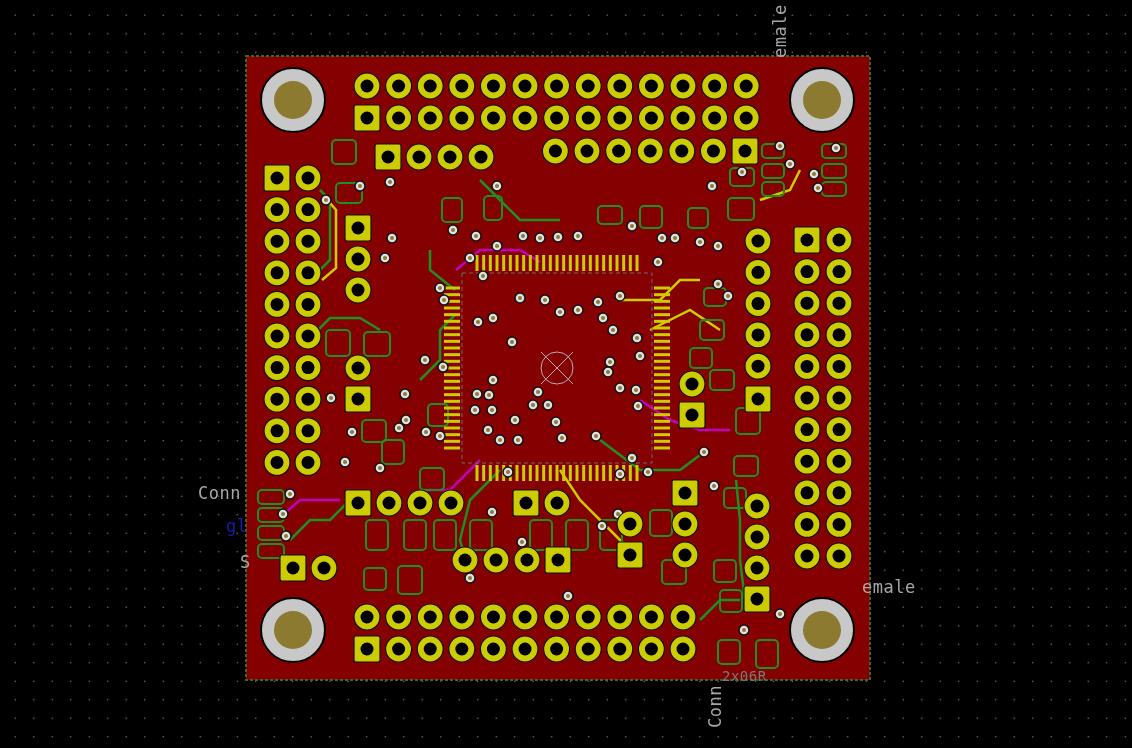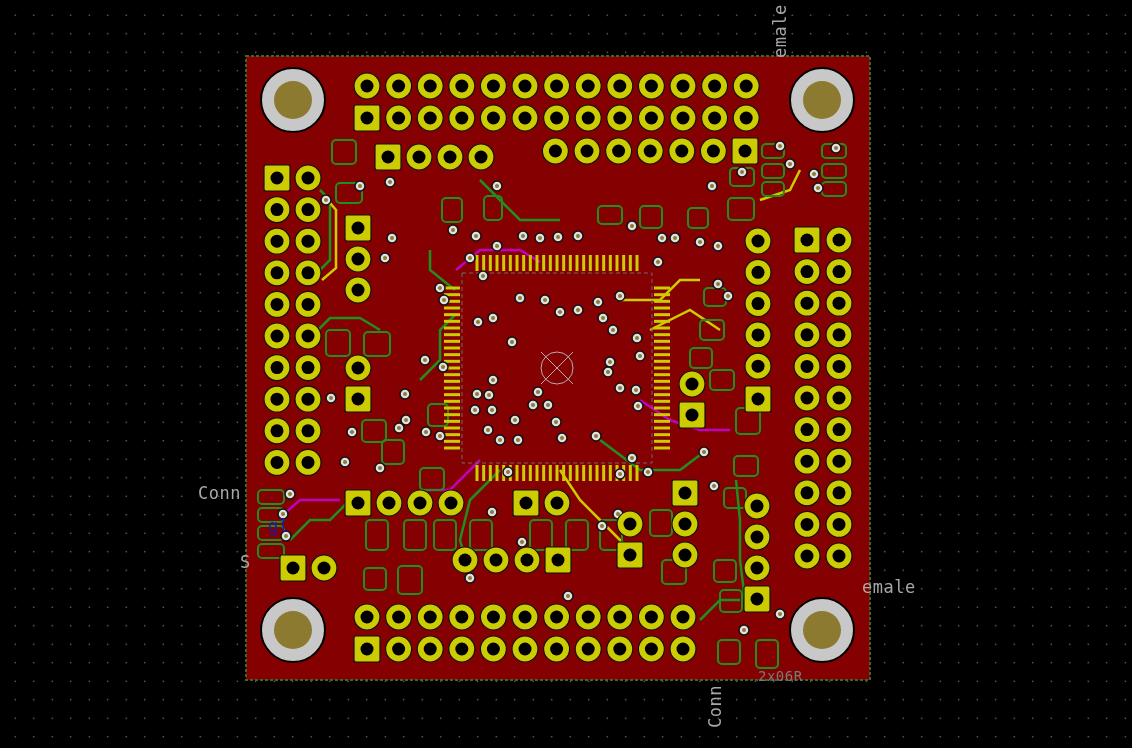--- a/index.html
+++ b/index.html
@@ -3,21 +3,21 @@
 <meta charset="utf-8">
 <style>
   html,body{margin:0;padding:0;background:#000;}
   body{width:1132px;height:748px;overflow:hidden;position:relative;font-family:"DejaVu Sans",sans-serif;}
   #canvas{position:absolute;left:0;top:0;width:1132px;height:748px;
     background-color:#000;
     background-image:radial-gradient(circle,#8a8a8a 0.8px,transparent 1px);
     background-size:18.5px 18.5px;background-position:6px 6px;}
   svg{position:absolute;left:0;top:0;}
   .lbl{position:absolute;color:#a8a8a8;font-size:17px;white-space:nowrap;letter-spacing:0.5px;font-family:"DejaVu Sans Mono",monospace;}
-  .lbl.blue{color:#1a1aa8;margin-left:42px;}
+  .lbl.blue{color:#1a1aa8;}
   .vert{transform-origin:left top;transform:rotate(-90deg);}
 </style>
 </head>
 <body>
 
 <div id="canvas">
   <svg id="pcb" width="1132" height="748">
       <rect x="246" y="56" width="624" height="624" fill="#850000" stroke="#3a6a2a" stroke-width="2" stroke-dasharray="3 2"></rect>
       <path d="M320 190 L330 200 L330 260 L318 272" fill="none" stroke="#1f8f1f" stroke-width="2.5"></path>
       <path d="M324 196 L336 210 L336 268 L322 280" fill="none" stroke="#cccc00" stroke-width="2.5"></path>
@@ -655,14 +655,14 @@
       <circle cx="822" cy="630" r="32" fill="#c8c8c8" stroke="#000" stroke-width="2"></circle>
       <circle cx="822" cy="630" r="19" fill="#8c7a30"></circle>
     </svg>
 
   <div class="lbl" style="left:198px;top:483px;">Conn</div>
   <div class="lbl blue" style="left:226px;top:516px;">gl</div>
   <div class="lbl" style="left:240px;top:552px;">S</div>
   <div class="lbl vert" style="left:770px;top:58px;">emale</div>
   <div class="lbl" style="left:862px;top:577px;">emale</div>
   <div class="lbl vert" style="left:705px;top:728px;">Conn</div>
-  <div class="lbl" style="left:722px;top:668px;color:#7a7a7a;font-size:14px;margin-left:36px;">2x06R</div>
+  <div class="lbl" style="left:722px;top:668px;color:#7a7a7a;font-size:14px;">2x06R</div>
 </div>
 
 </body></html>

